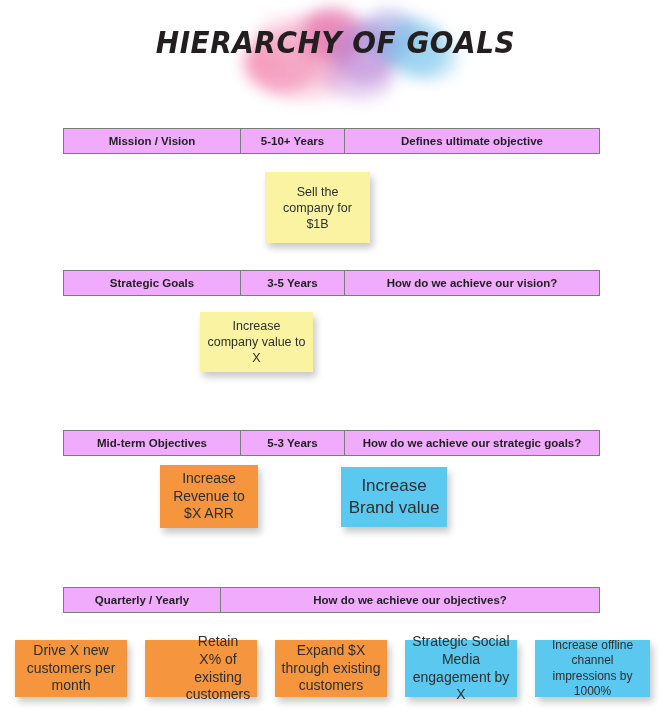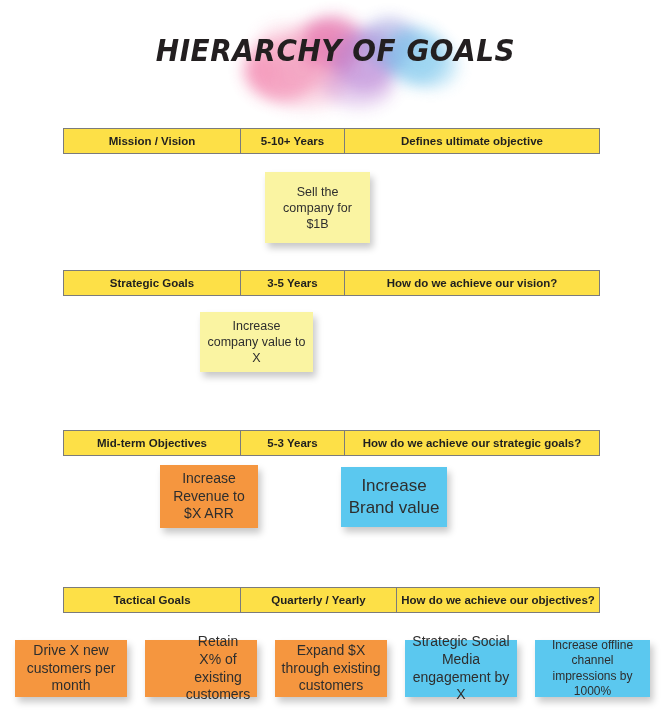--- a/index.html
+++ b/index.html
@@ -13,21 +13,21 @@
     position: relative;
     overflow: hidden;
     font-family: "Liberation Sans", sans-serif;
     color: #2b2b2b;
   }
 
   
   #header {
     position: absolute;
     left: 0;
-    top: 8px;
+    top: 0;
     width: 574px;
     height: 108px;
   }
   #watercolor {
     position: absolute;
     left: 228px;
     top: 6px;
     width: 230px;
     height: 92px;
     filter: blur(3px);
@@ -67,21 +67,21 @@
 
   
   .row {
     position: absolute;
     left: 63px;
     width: 537px;
     height: 26px;
     display: flex;
     border: 1px solid #7b7b7b;
     box-sizing: border-box;
-    background: #fde047;
+    background: #f0abfc;
   }
   .cell {
     display: flex;
     align-items: center;
     justify-content: center;
     font-size: 11.5px;
     font-weight: bold;
     color: #1f1f1f;
     box-sizing: border-box;
     height: 100%;
@@ -185,21 +185,20 @@
   <div class="cell c3">How do we achieve our strategic goals?</div>
 </div>
 <div class="note note-orange sz-sm" id="note-mid-1">
   <span>Increase Revenue to $X ARR</span>
 </div>
 <div class="note note-blue sz-lg" id="note-mid-2">
   <span>Increase Brand value</span>
 </div>
 
 <div class="row layout-b" id="row-4">
-  <div class="cell c1">Tactical Goals</div>
   <div class="cell c2">Quarterly / Yearly</div>
   <div class="cell c3">How do we achieve our objectives?</div>
 </div>
 
 <div class="note note-orange tactical sz-sm" id="note-tac-1">
   <span>Drive X new customers per month</span>
 </div>
 <div class="note note-orange tactical sz-sm" id="note-tac-2">
   <span>Retain X% of existing customers</span>
 </div>

